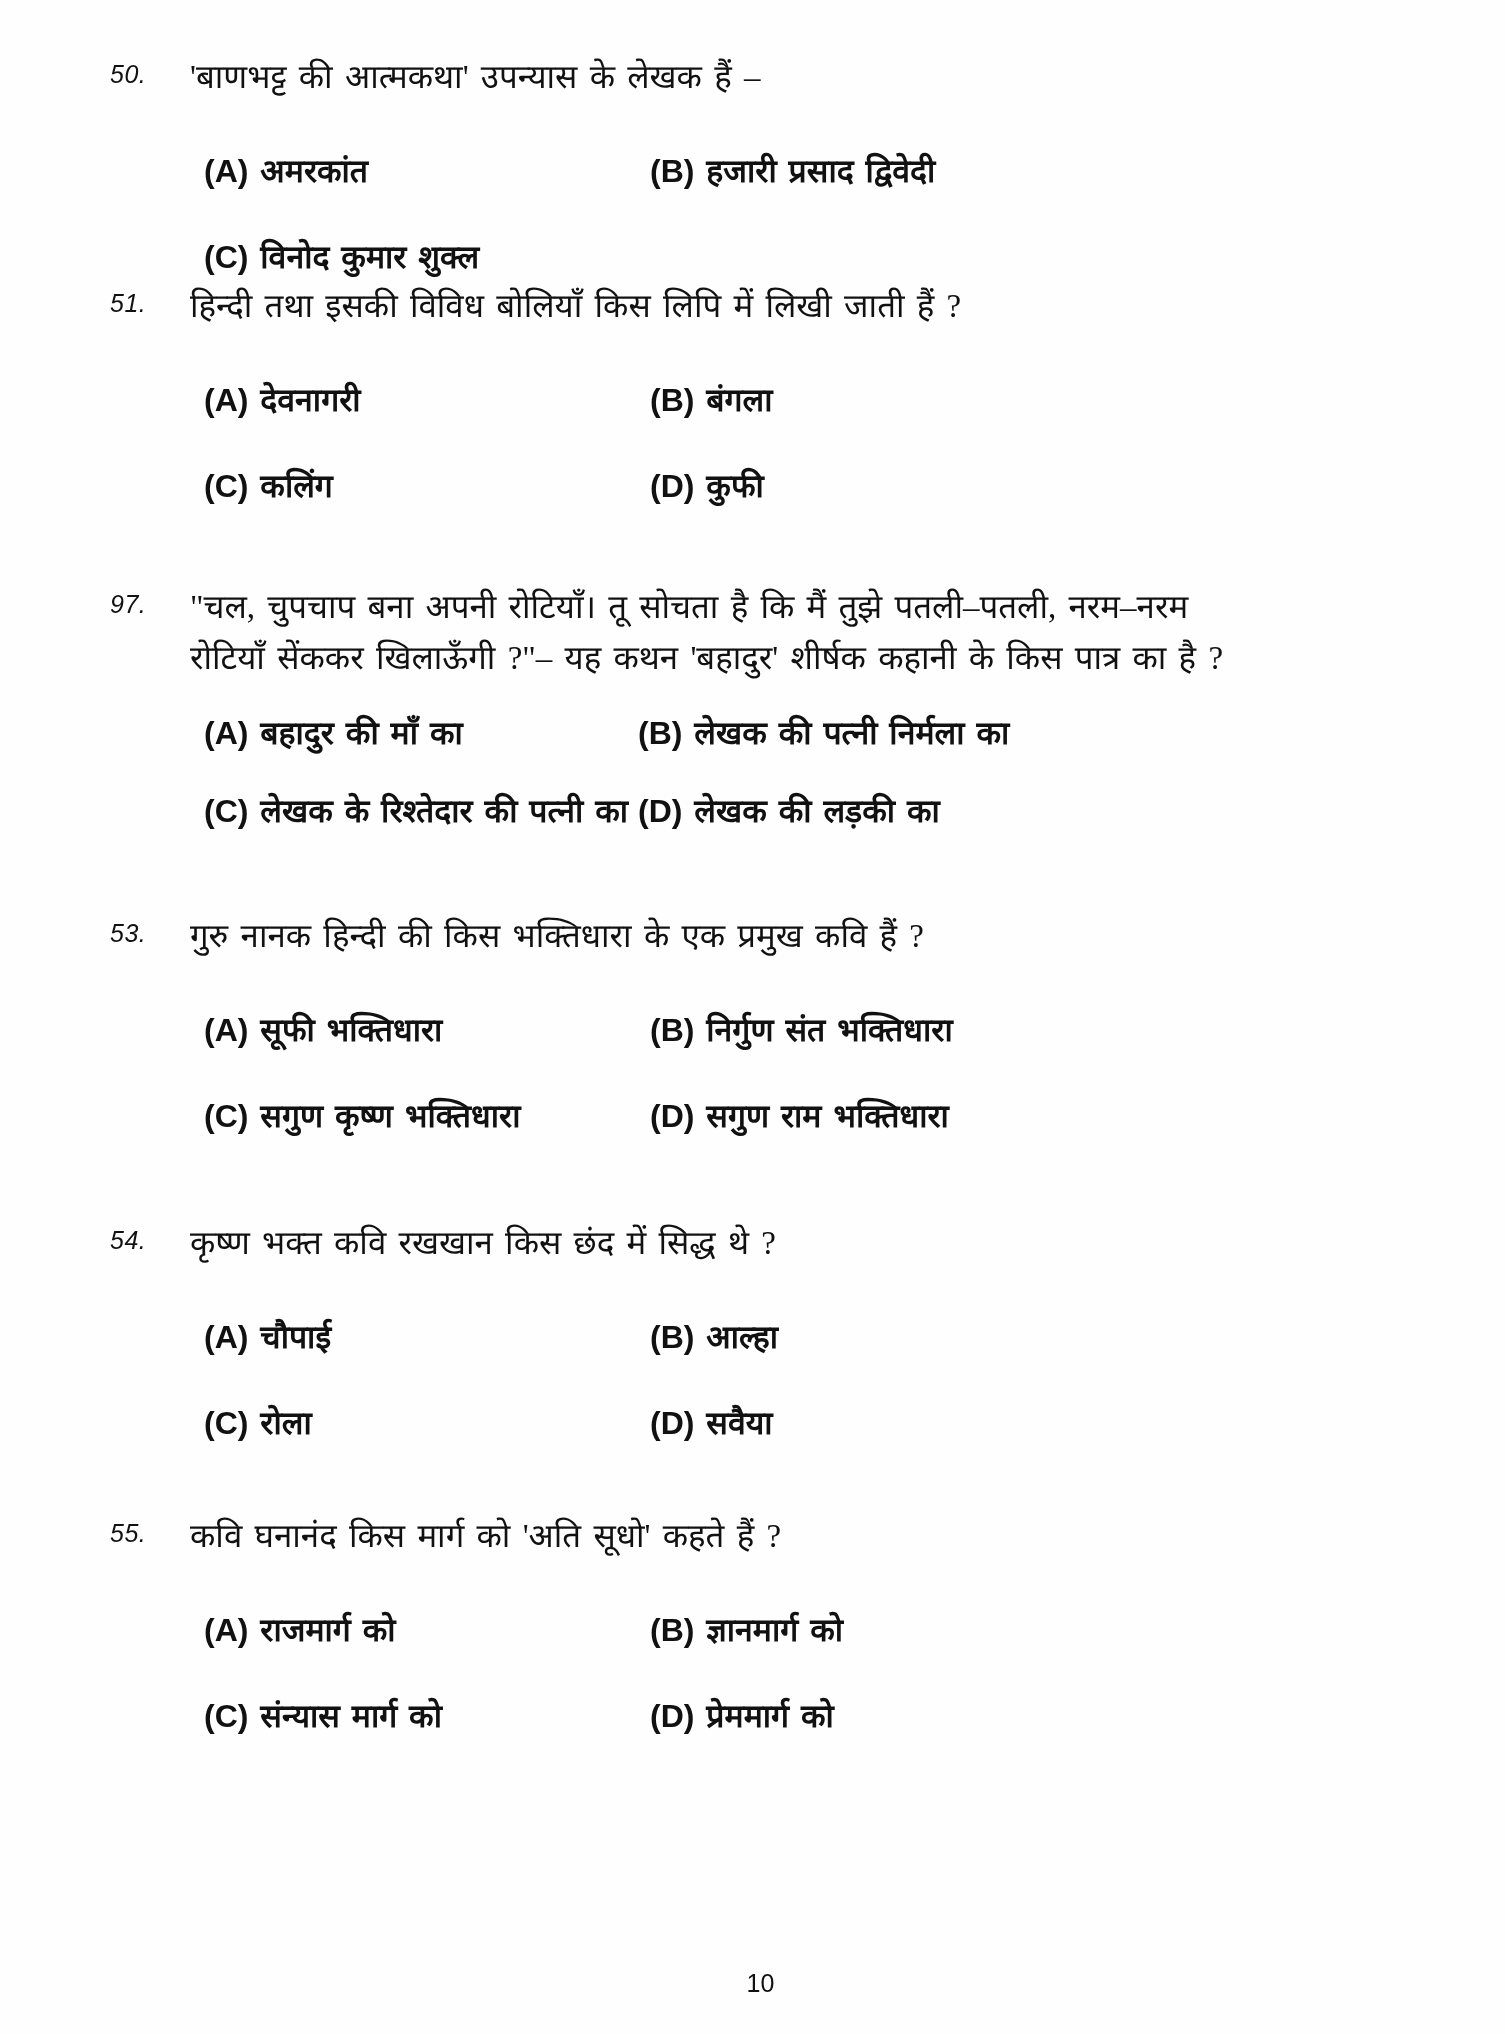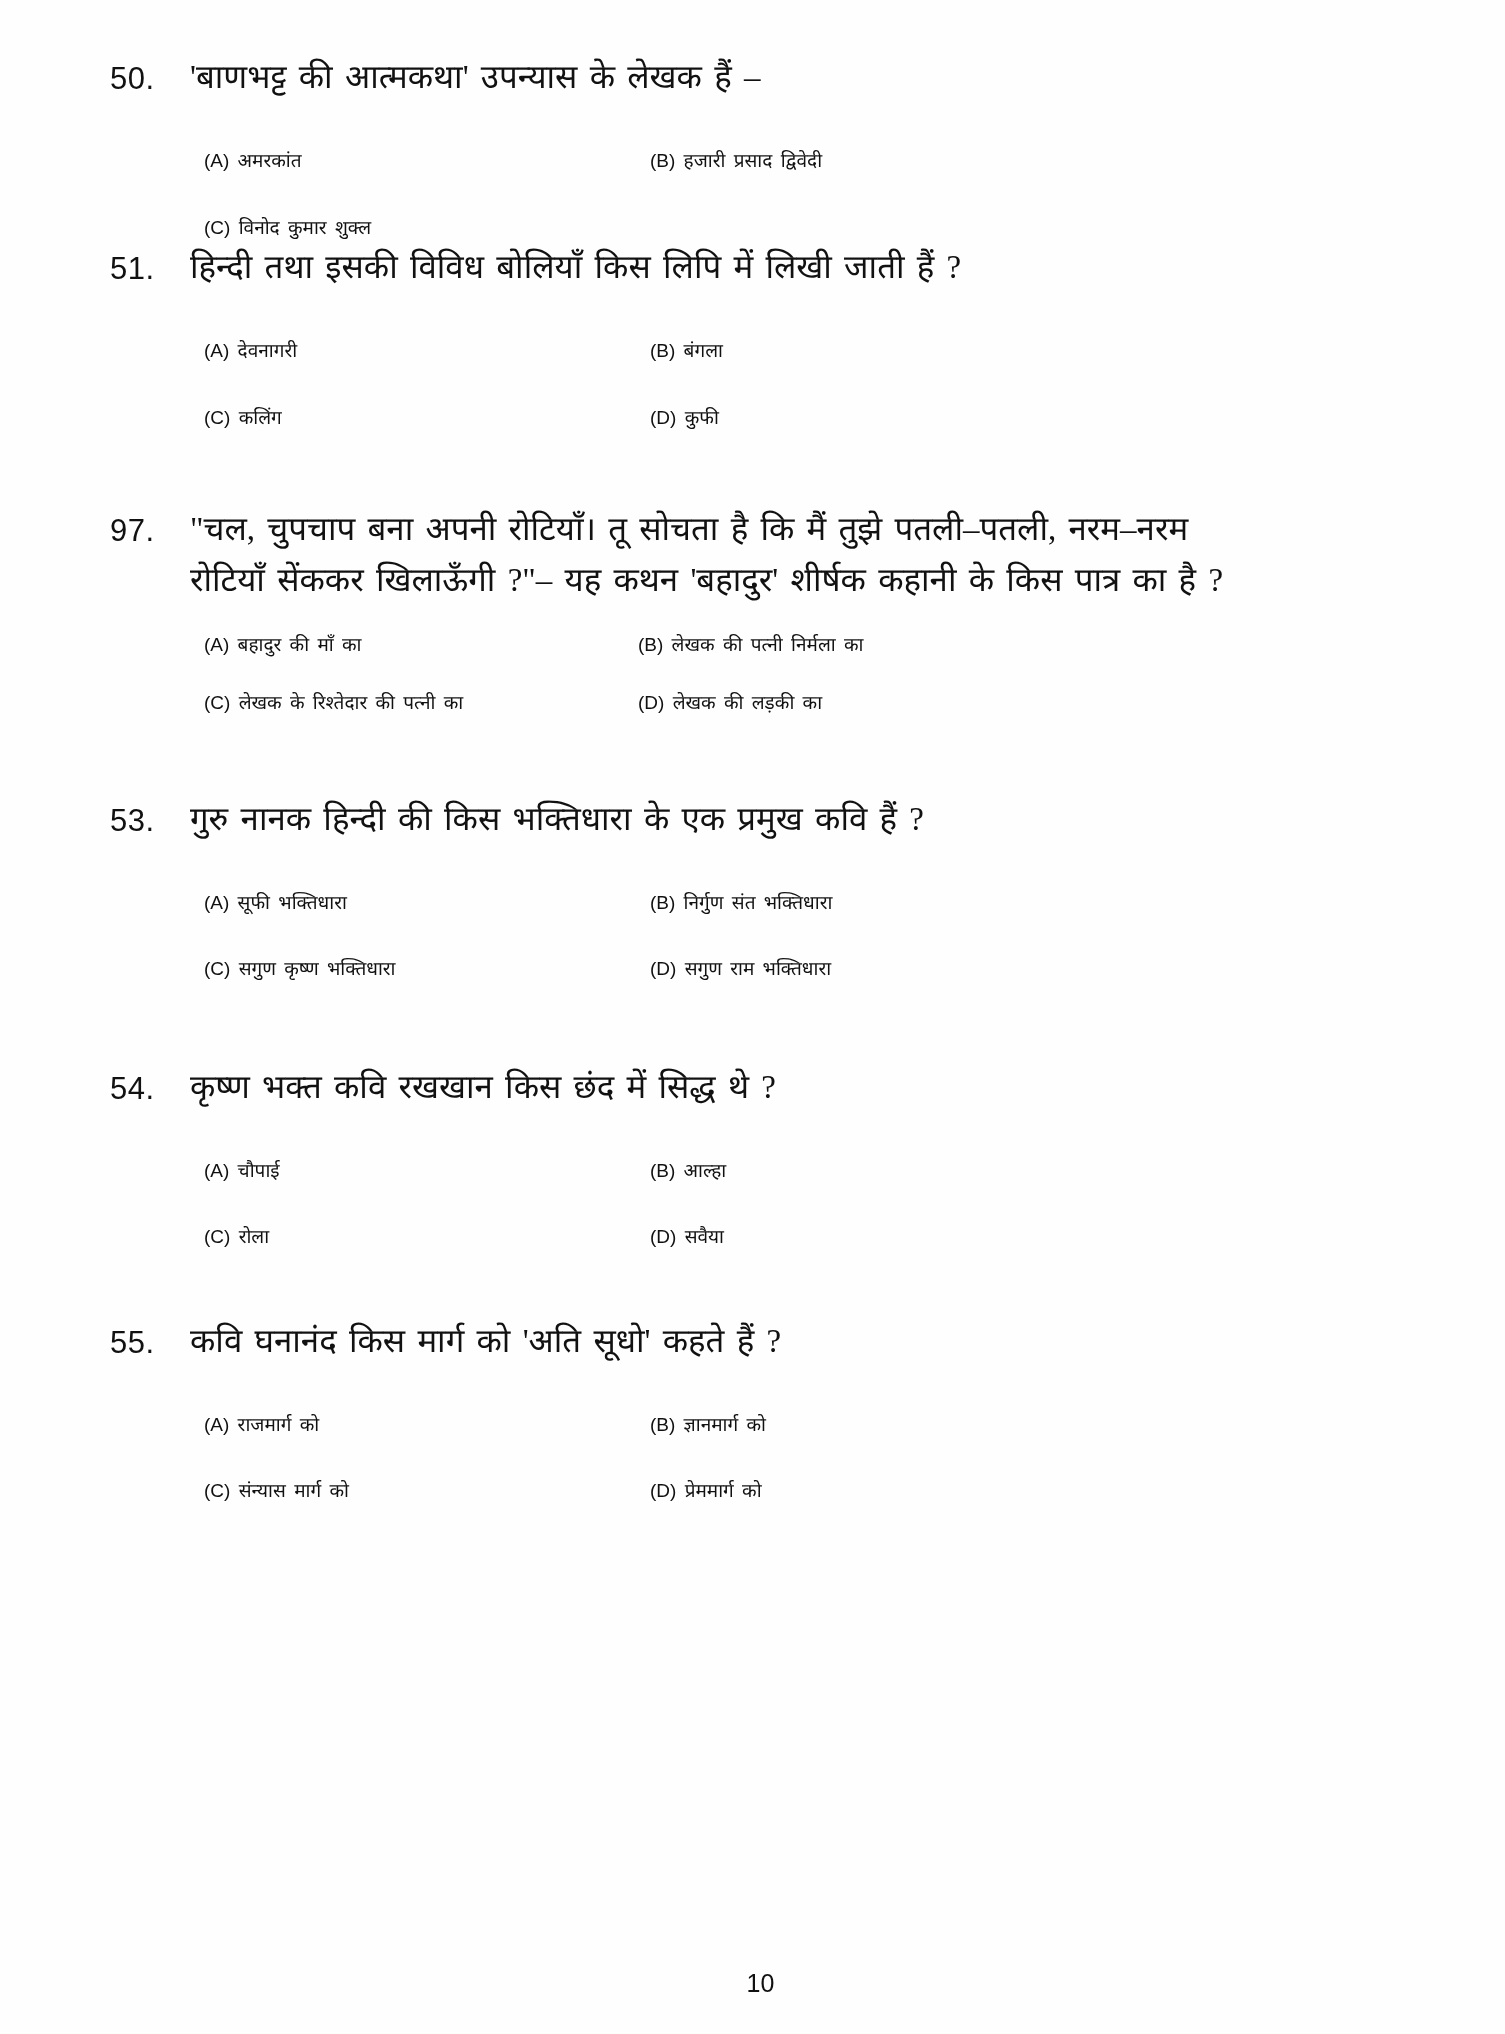--- a/index.html
+++ b/index.html
@@ -24,46 +24,48 @@
     display: block;
     width: 100%;
   }
   .qhead {
     display: flex;
     align-items: flex-start;
   }
   .qnum {
     width: 80px;
     flex: 0 0 80px;
-    font-size: 31px;
+    font-size: 25px;
     line-height: 1.5;
     letter-spacing: 0.5px;
     padding-top: 4px;
+    font-style: italic;
   }
   .qtext {
     flex: 1 1 auto;
     font-size: 33px;
     line-height: 1.55;
     word-spacing: 4px;
     font-family: Liberation Serif, serif;
   }
   .qtext .l2 {
     display: block;
   }
   .opts {
     display: flex;
     width: 100%;
     box-sizing: border-box;
     padding-left: 80px;
   }
   .opt {
-    font-size: 19px;
+    font-size: 32px;
     line-height: 1.5;
     word-spacing: 3px;
     box-sizing: border-box;
+    font-weight: bold;
   }
   .col-a { flex: 0 0 460px; padding-left: 14px; }
   .col-b { flex: 1 1 auto; }
   .col-a-wide { flex: 0 0 448px; padding-left: 14px; }
   .col-b-wide { flex: 1 1 auto; }
 
   
   .g-q50-head { margin-top: 0; }
   .g-row1 { margin-top: 44px; }
   .g-row2 { margin-top: 38px; }

